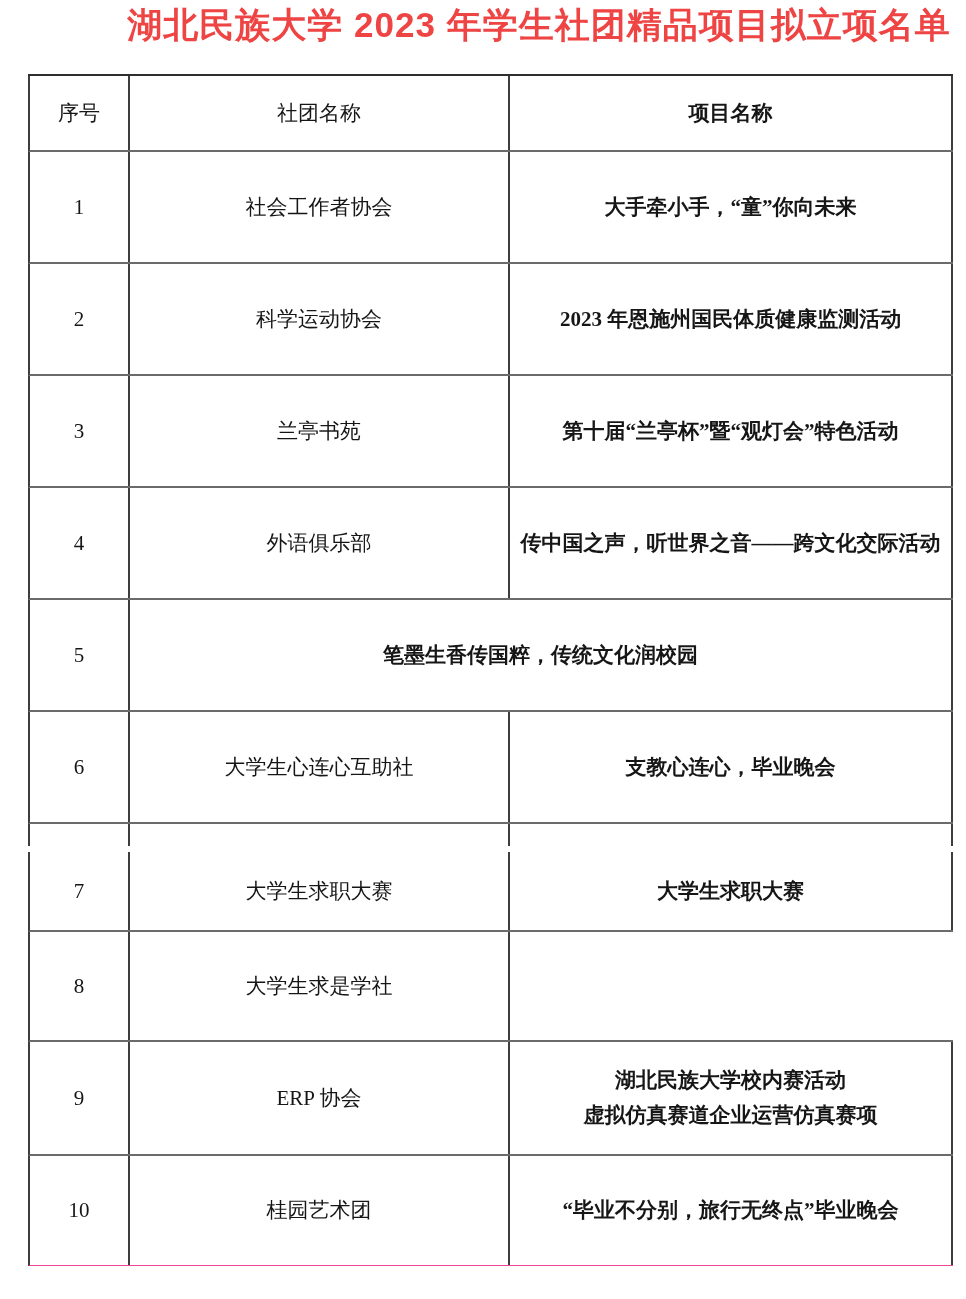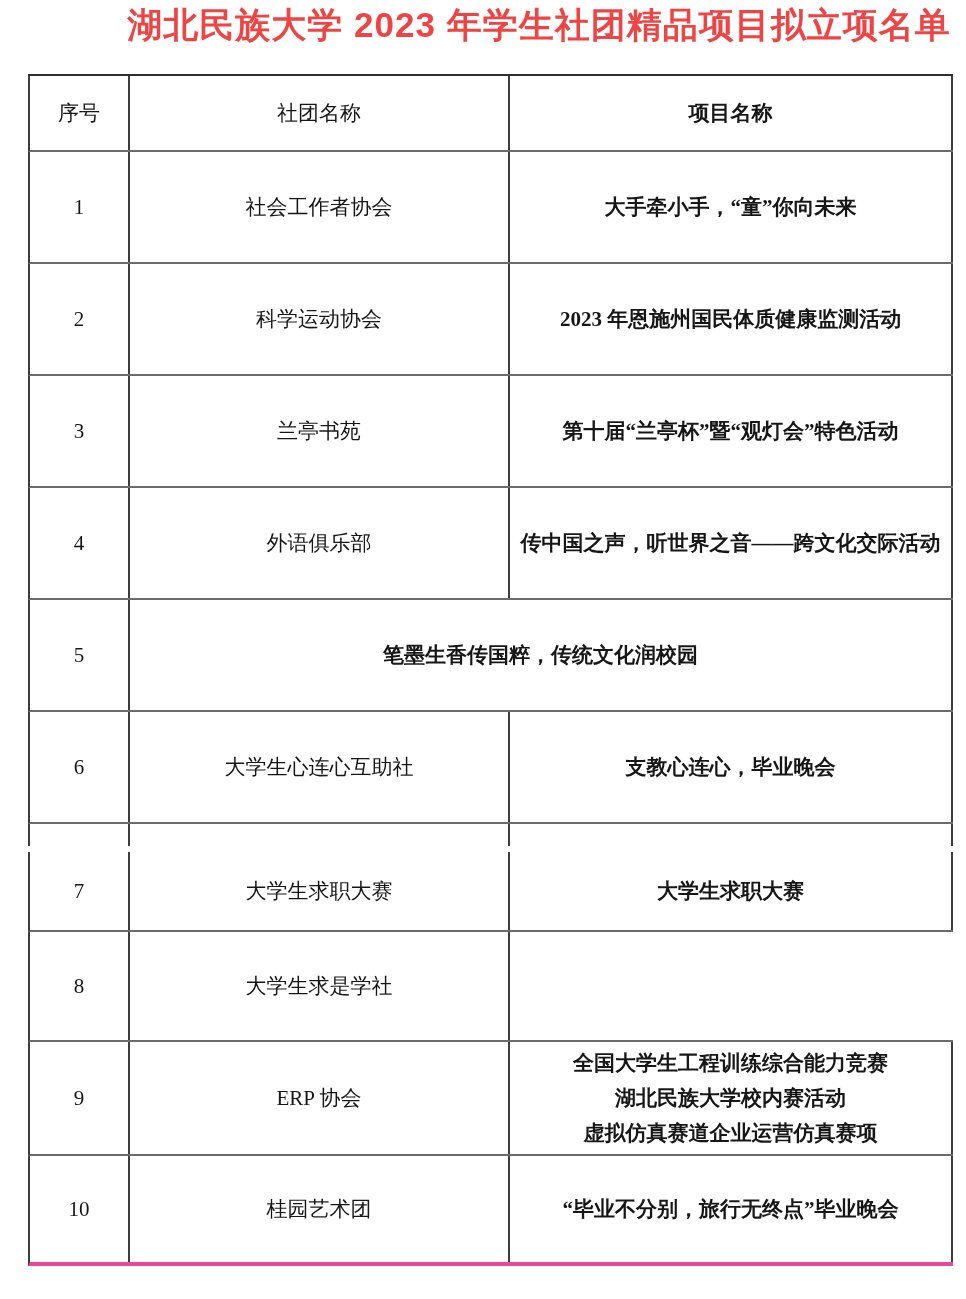--- a/index.html
+++ b/index.html
@@ -70,21 +70,21 @@
   .stub-row {
     height: 22px;
     border-bottom: none;
   }
   .stub-row .cell { padding: 0; }
   .page-gap {
     height: 6px;
     background: #ffffff;
   }
   .last-row {
-    border-bottom: 4px solid #ec4899;
+    border-bottom: 1px solid #ec4899;
   }
   .project-lines {
     line-height: 35px;
   }
 </style>
 </head>
 <body>
 
 <h1 class="doc-title">湖北民族大学 2023 年学生社团精品项目拟立项名单</h1>
 
@@ -142,21 +142,20 @@
         </div>
         <div class="row body-row" style="height: 110px;">
           <div class="cell c1">8</div>
           <div class="cell c2">大学生求是学社</div>
         </div>
         <div class="row body-row" style="height: 114px;">
           <div class="cell c1">9</div>
           <div class="cell c2">ERP 协会</div>
           <div class="cell c3">
             <div class="project-lines">
-              <div>全国大学生工程训练综合能力竞赛</div>
               <div>湖北民族大学校内赛活动</div>
               <div>虚拟仿真赛道企业运营仿真赛项</div>
             </div>
           </div>
         </div>
         <div class="row body-row last-row" style="height: 110px;">
           <div class="cell c1">10</div>
           <div class="cell c2">桂园艺术团</div>
           <div class="cell c3">“毕业不分别，旅行无终点”毕业晚会</div>
         </div>

